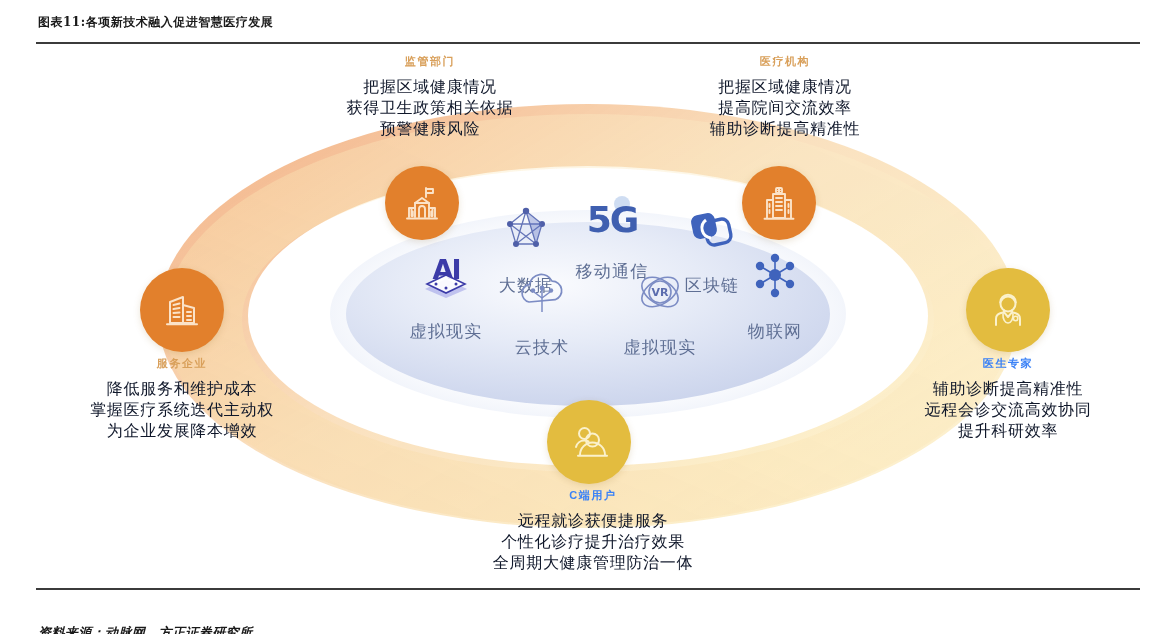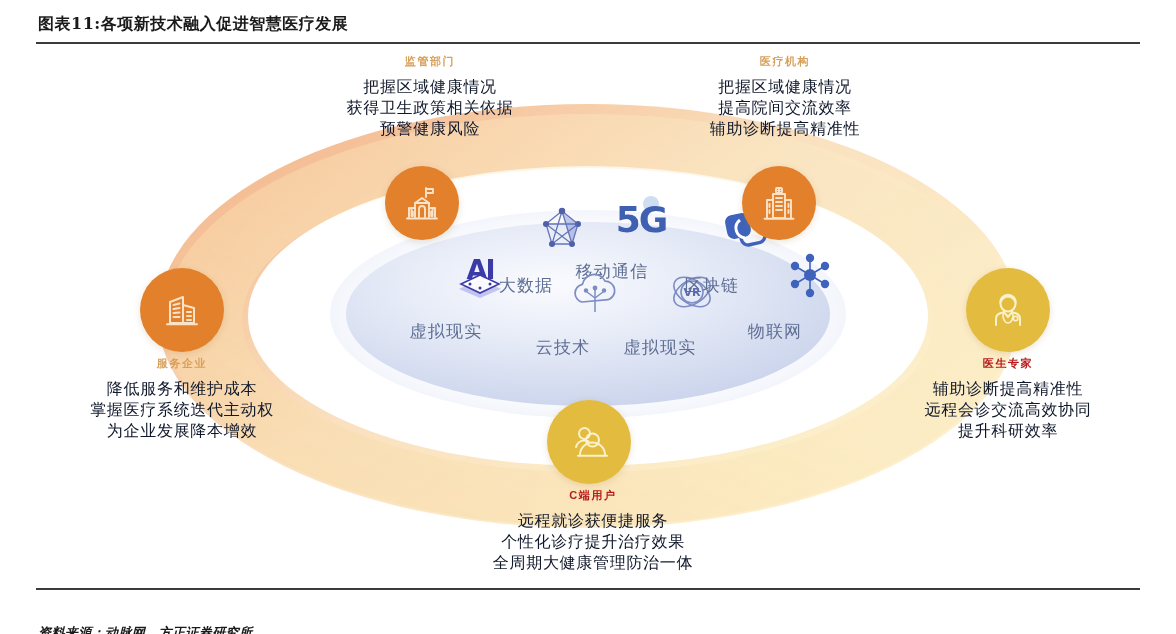--- a/index.html
+++ b/index.html
@@ -10,21 +10,21 @@
     color:#333;
     overflow:hidden;
     position:relative;
   }
   .page{position:relative;width:1176px;height:634px;background:#fff;}
 
   
   .fig-title{
     position:absolute;left:38px;top:14px;
     font-family:"DejaVu Serif","Liberation Serif",serif;
-    font-weight:bold;font-size:16px;color:#1a1a1a;
+    font-weight:bold;font-size:12px;color:#1a1a1a;
     letter-spacing:.5px;white-space:nowrap;
   }
   .rule-top{
     position:absolute;left:36px;top:42px;width:1104px;height:0;
     border-top:2.2px solid #3b3b3b;
   }
   .rule-bottom{
     position:absolute;left:36px;top:588px;width:1104px;height:0;
     border-top:2.2px solid #3b3b3b;
   }
@@ -47,29 +47,29 @@
   }
   .node-circle svg{display:block;}
 
   
   .node-text{position:absolute;text-align:center;}
   .node-title{
     font-size:11px;font-weight:bold;letter-spacing:1.6px;
     margin-bottom:7px;white-space:nowrap;
   }
   .node-title.orange{color:#d9a05b;}
-  .node-title.gold{color:#b91c1c;}
+  .node-title.gold{color:#3b82f6;}
   .node-line{
     font-size:16px;color:#0f172a;line-height:21px;
     letter-spacing:.7px;white-space:nowrap;
   }
 
   
   .tech{position:absolute;text-align:center;width:120px;}
-  .tech .glyph{height:46px;display:flex;align-items:flex-end;justify-content:flex-end;}
+  .tech .glyph{height:46px;display:flex;align-items:flex-end;justify-content:center;}
   .tech .tech-label{
     margin-top:22px;font-size:17px;color:#5f6f94;
     letter-spacing:1.2px;white-space:nowrap;
   }
 </style>
 </head>
 <body>
 
 <div class="page">
 
@@ -165,21 +165,21 @@
     <div class="tech" style="left:552px;top:146px;">
       <div class="glyph">
         <svg width="62" height="46" viewBox="0 0 62 46">
           <circle cx="41" cy="12" r="8" fill="#BFD2EE" opacity="0.75"></circle>
           <text x="31" y="40" text-anchor="middle" font-family="DejaVu Sans, sans-serif" font-size="36" font-weight="bold" fill="#3F5FB0" letter-spacing="-2">5G</text>
         </svg>
       </div>
       <div class="tech-label">移动通信</div>
     </div>
 
-    <div class="tech" style="left:503px;top:222px;">
+    <div class="tech" style="left:482px;top:222px;">
       <div class="glyph">
         <svg width="56" height="46" viewBox="0 0 56 46">
           <path d="M15 34 a9 9 0 0 1 0.4 -17.6 a12 12 0 0 1 22.6 -3.2 a9.5 9.5 0 0 1 3.2 18.5 Z" fill="none" stroke="#7C8CC4" stroke-width="1.7" stroke-linejoin="round"></path>
           <g stroke="#7C8CC4" stroke-width="1.5" fill="none">
             <path d="M28 22 L28 44"></path>
             <path d="M28 30 L20 24"></path>
             <path d="M28 30 L36 24"></path>
           </g>
           <g fill="#7C8CC4">
             <circle cx="28" cy="20" r="2.4"></circle>

